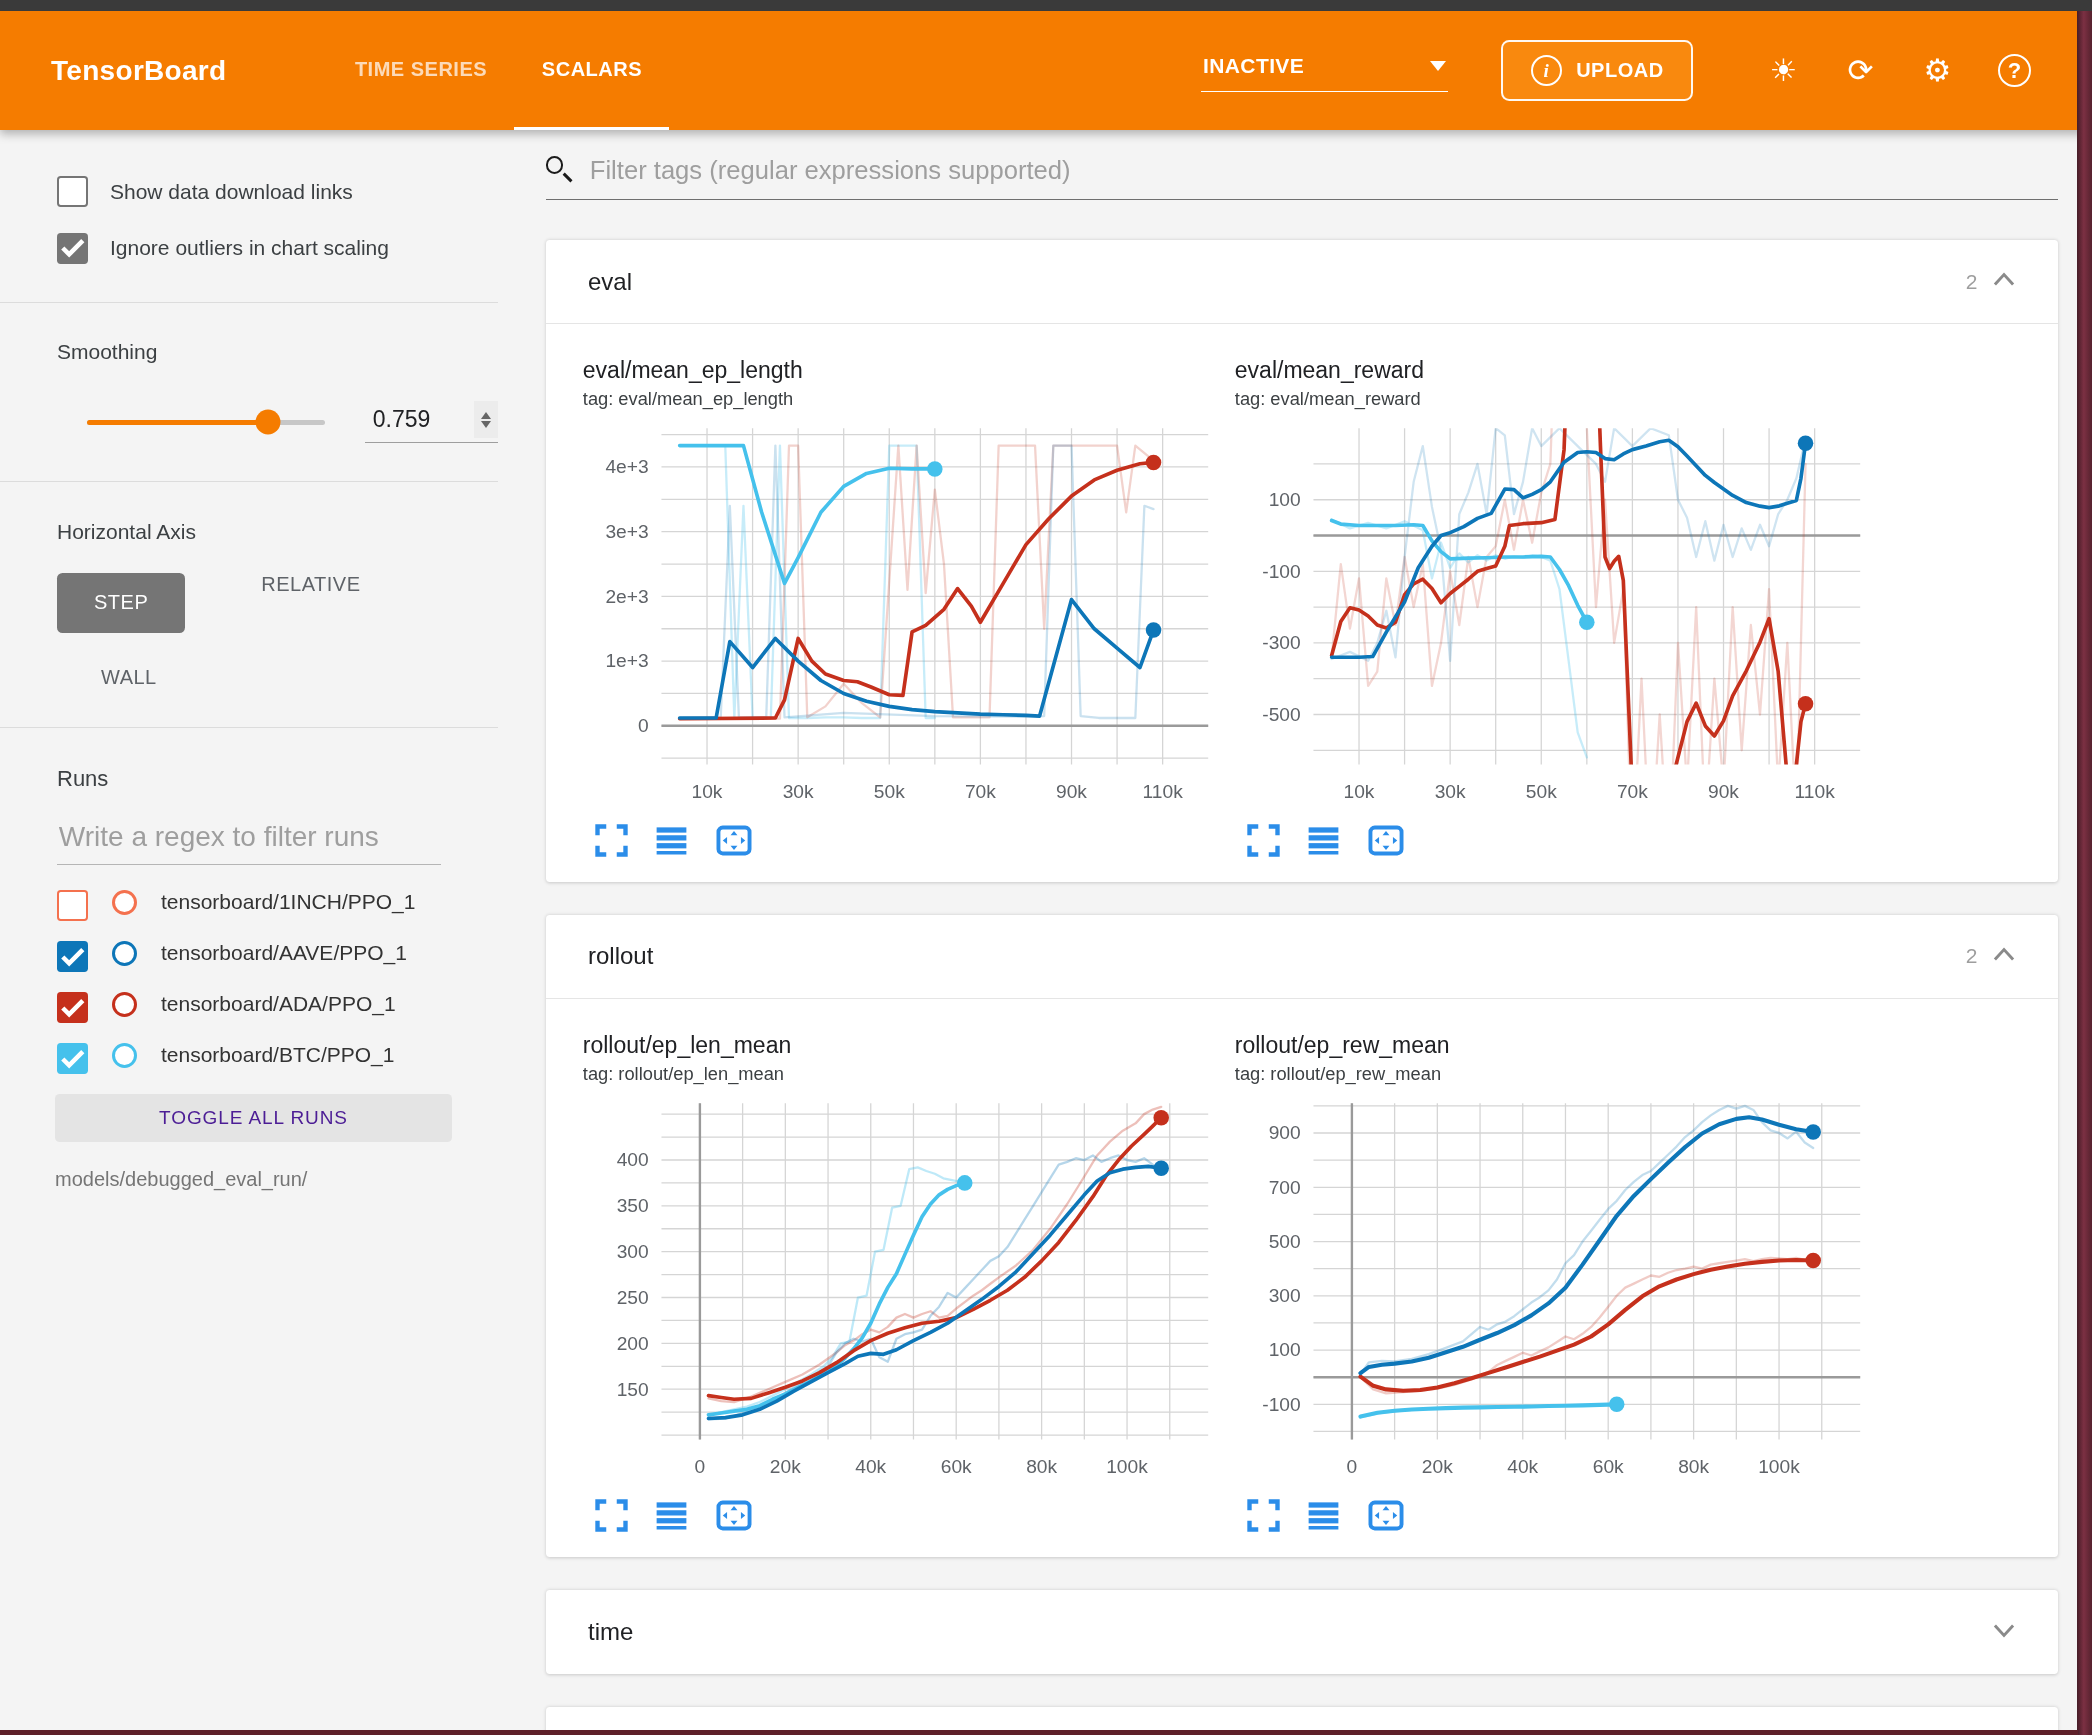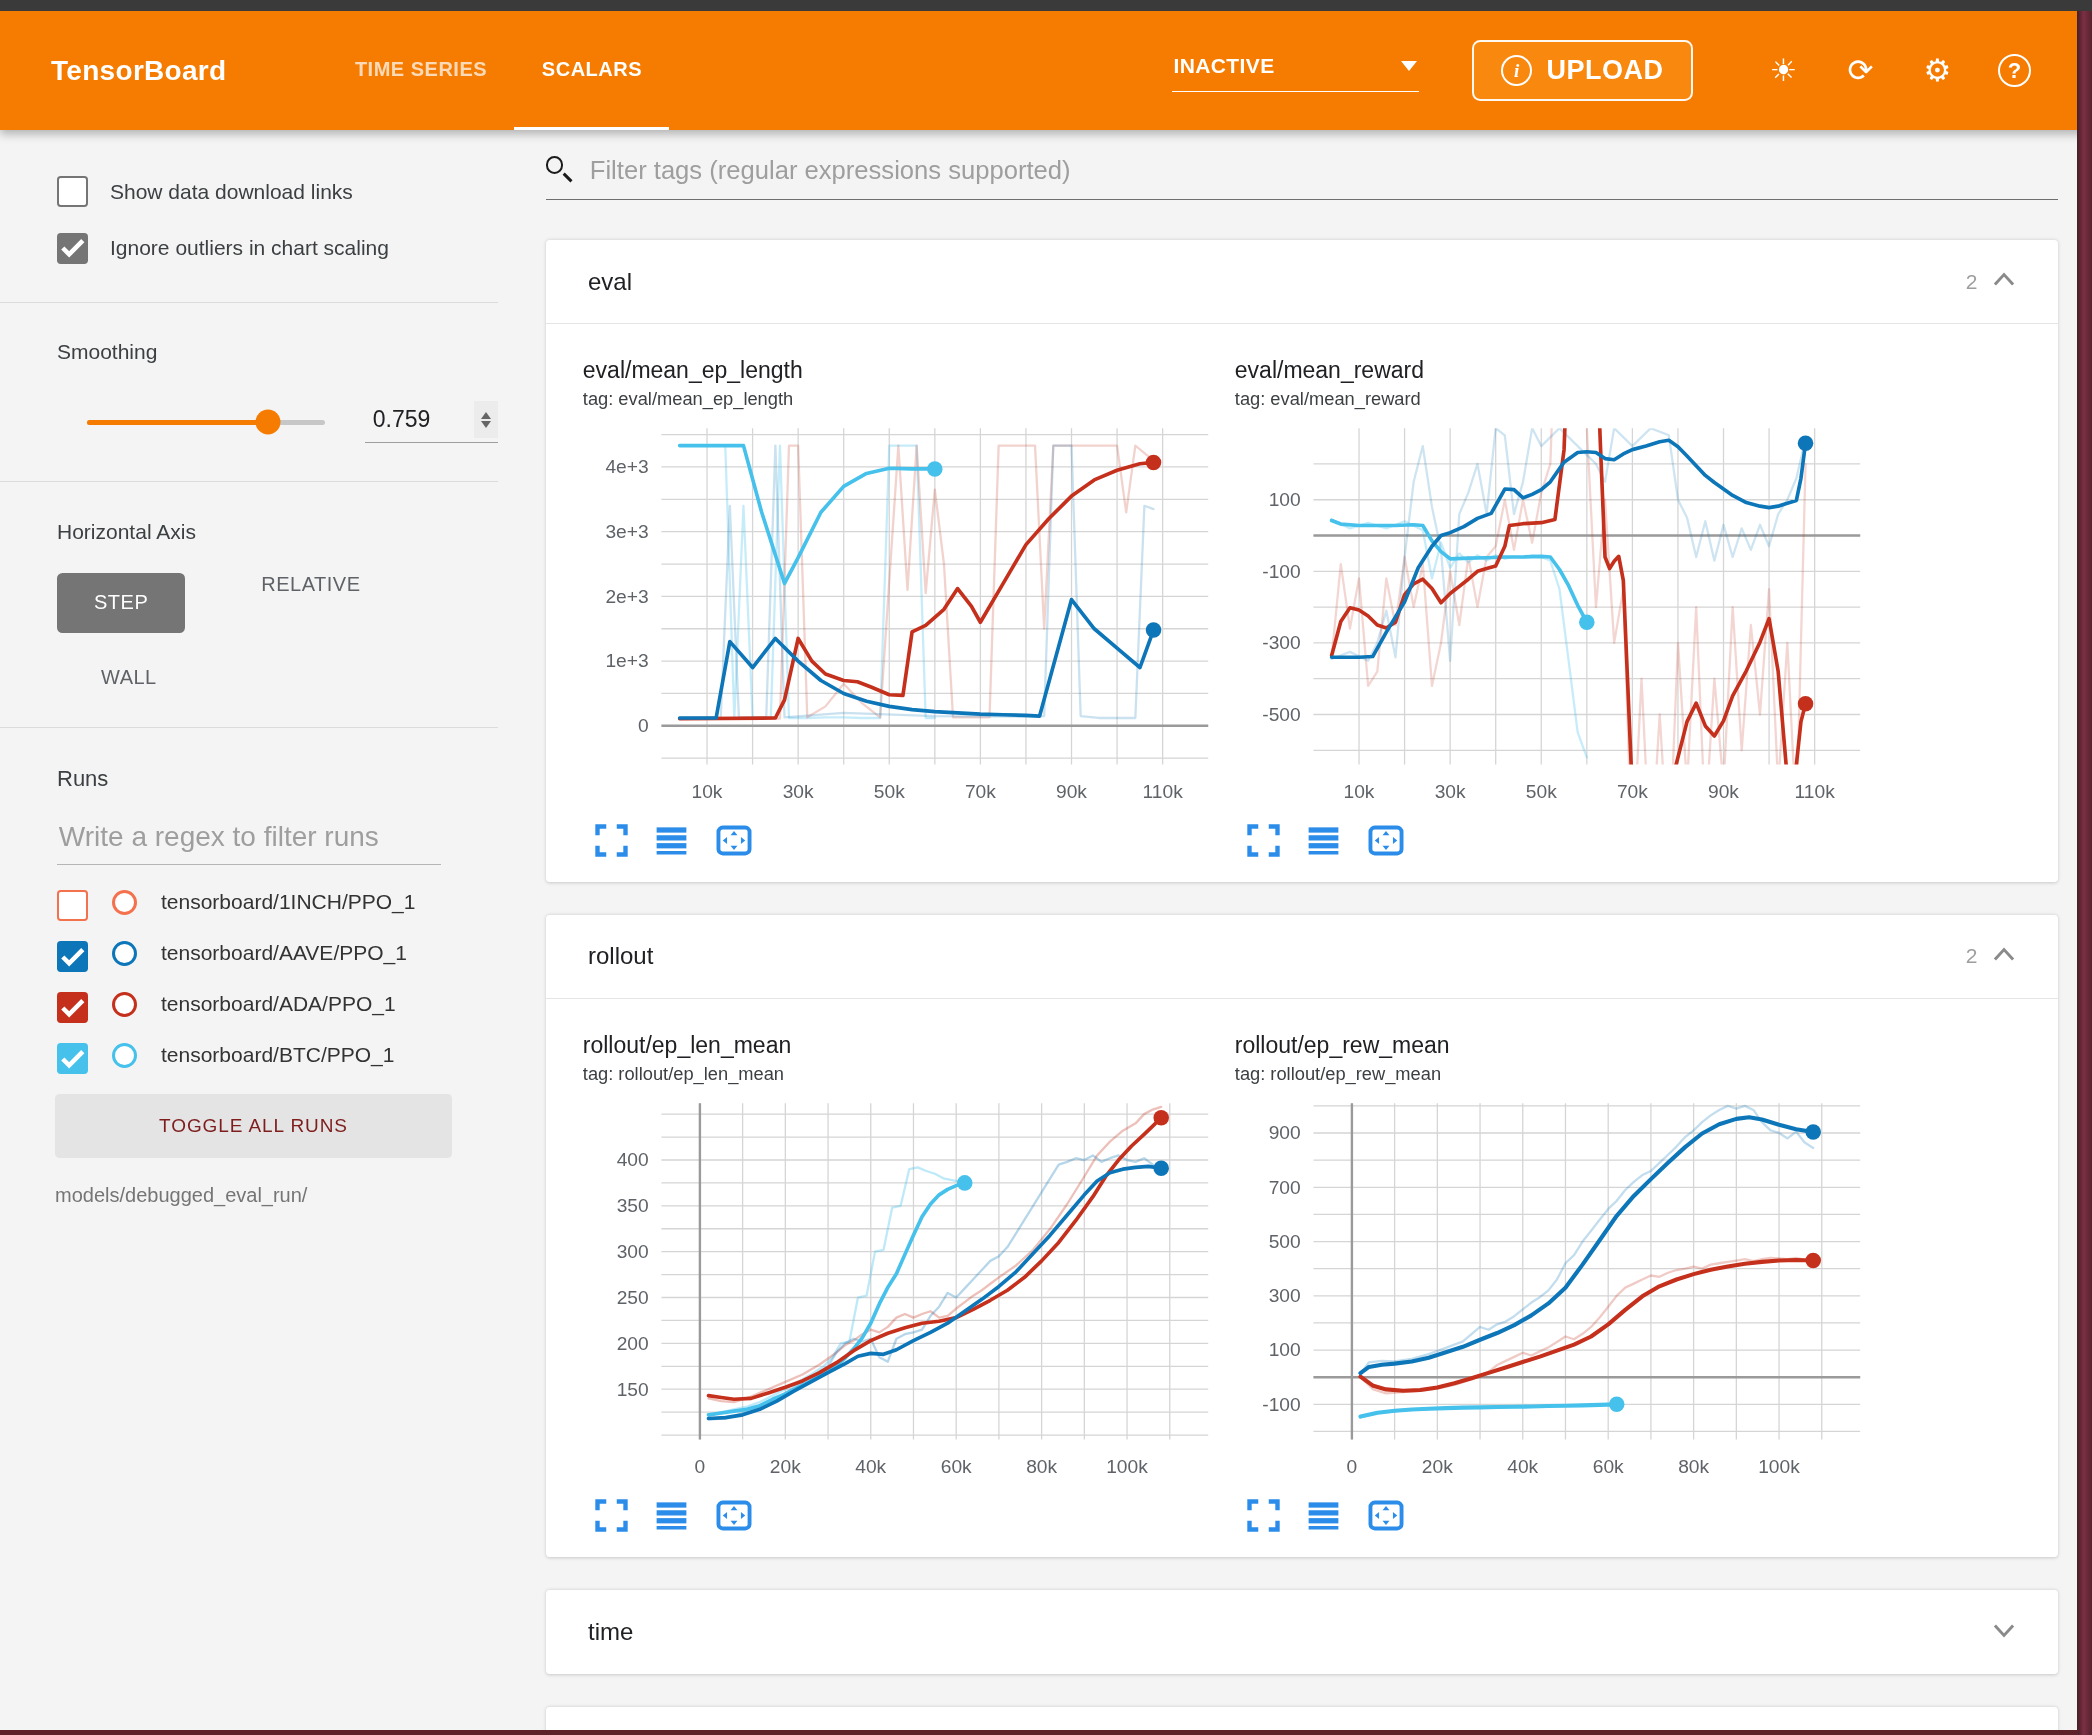--- a/index.html
+++ b/index.html
@@ -25,21 +25,21 @@
   .status-dd { position:relative; display:flex; align-items:center; width:247px;
     border-bottom:1.8px solid #fff; padding:5.5px 1.8px 12.8px 1.8px; margin-right:53px; cursor:pointer; }
   .status-dd .status-text { font-size:21px; font-weight:bold; letter-spacing:0.4px; }
   .dd-caret { margin-left:auto; width:0; height:0; border-left:8.2px solid transparent;
     border-right:8.2px solid transparent; border-top:10px solid #fff; }
   .upload-btn { display:flex; align-items:center; gap:14.6px; border:2.7px solid rgba(255,255,255,.95);
     background:#f9890e; border-radius:8.2px; padding:12.8px 27.4px; margin-right:40px; cursor:pointer; }
   .info-circle { width:31px; height:31px; border:2.7px solid #fff; border-radius:50%;
     display:flex; align-items:center; justify-content:center; font-size:19px; font-weight:bold;
     font-family:"Liberation Serif", serif; font-style:italic; }
-  .upload-label { font-size:27px; font-weight:bold; letter-spacing:0.5px; }
+  .upload-label { font-size:20px; font-weight:bold; letter-spacing:0.5px; }
   .hdr-icon { width:53px; height:53px; display:flex; align-items:center; justify-content:center;
     font-size:31px; color:#fff; margin-left:24px; cursor:pointer; }
   .help-circle { width:33px; height:33px; border:2.7px solid #fff; border-radius:50%;
     display:flex; align-items:center; justify-content:center; font-size:22px; font-weight:bold; }
 
   
   .content { position:absolute; top:130px; left:0; width:2078px; height:1600px; display:flex; }
 
   
   .sidebar { width:498px; padding-top:46px; flex-shrink:0; }
@@ -74,23 +74,23 @@
   .axis-btn.plain { color:#5f6368; font-size:20px; letter-spacing:0.5px; margin-left:76px; cursor:pointer; }
   .axis-btn.wall { margin:33px 0 0 101px; display:inline-block; }
   .regex-input { display:block; margin:27.4px 0 0 57px; width:384px; border:none; outline:none;
     background:transparent; border-bottom:0.9px solid #b5b5b5; font-size:28px; color:#202124;
     padding:1.8px 1.8px 11px 1.8px; font-family:"Liberation Sans",sans-serif; }
   .regex-input::placeholder { color:#9e9e9e; }
   .runs-list { margin-top:25.6px; }
   .run-row { display:flex; align-items:flex-start; margin:0 0 20px 57px; cursor:pointer; }
   .run-circle { width:25px; height:25px; border-radius:50%; border:3.7px solid; margin-left:24px; flex-shrink:0; background:#fff; }
   .run-label { margin-left:24px; font-size:21px; color:#333; }
-  .toggle-all { margin:16.4px 0 0 55px; width:397px; height:64px; background:#e4e4e4; border-radius:4.6px;
+  .toggle-all { margin:16.4px 0 0 55px; width:397px; height:48px; background:#e4e4e4; border-radius:4.6px;
     display:flex; align-items:center; justify-content:center; font-size:19px; letter-spacing:0.9px;
-    color:#7f1d1d; cursor:pointer; }
+    color:#4c1d95; cursor:pointer; }
   .runs-footer { margin:25.6px 0 0 55px; font-size:20px; color:#757575; }
 
   
   .main { flex:1; padding:25.6px 20px 0 48px; overflow:hidden; }
   .filter-row { display:flex; align-items:center; border-bottom:1.8px solid #6f6f6f; padding-bottom:14.6px; margin-bottom:40px; }
   .search-icon { position:relative; width:27.4px; height:27.4px; margin-right:16.4px; flex-shrink:0; }
   .search-icon .lens { position:absolute; left:0; top:0; width:17.4px; height:17.4px; border:2.7px solid #1b1b1b; border-radius:50%; }
   .search-icon .handle { position:absolute; width:11px; height:3.2px; background:#1b1b1b;
     left:16.4px; top:20px; transform:rotate(45deg); }
   .filter-input { flex:1; border:none; outline:none; background:transparent; font-size:25.6px;

